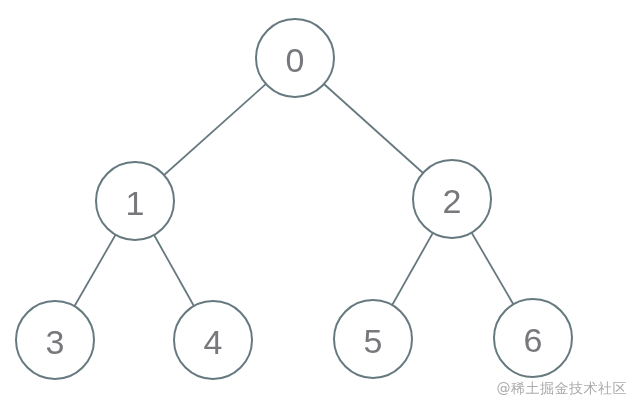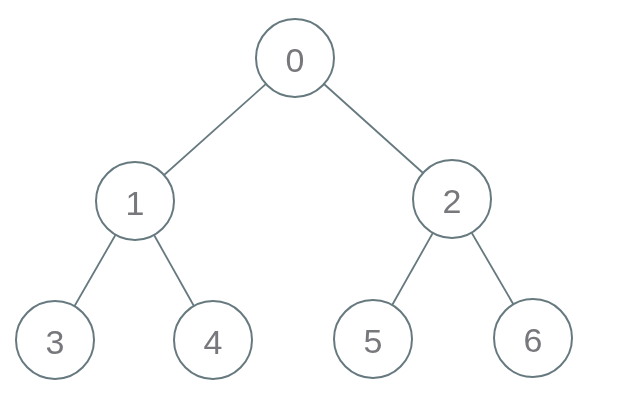--- a/index.html
+++ b/index.html
@@ -75,13 +75,14 @@
         <g>
           <circle cx="373" cy="339" r="39" fill="#ffffff" stroke="#66797f" stroke-width="2"></circle>
           <text x="373" y="339" text-anchor="middle" dominant-baseline="central" dy="2" fill="#77787c" font-size="34" class="node-label">5</text>
         </g>
         <g>
           <circle cx="533" cy="338" r="39" fill="#ffffff" stroke="#66797f" stroke-width="2"></circle>
           <text x="533" y="338" text-anchor="middle" dominant-baseline="central" dy="2" fill="#77787c" font-size="34" class="node-label">6</text>
         </g>
       </g>
   </svg>
+  <div class="watermark" style="color: rgb(171, 171, 171);">@稀土掘金技术社区</div>
 </div>
 
 </body></html>

